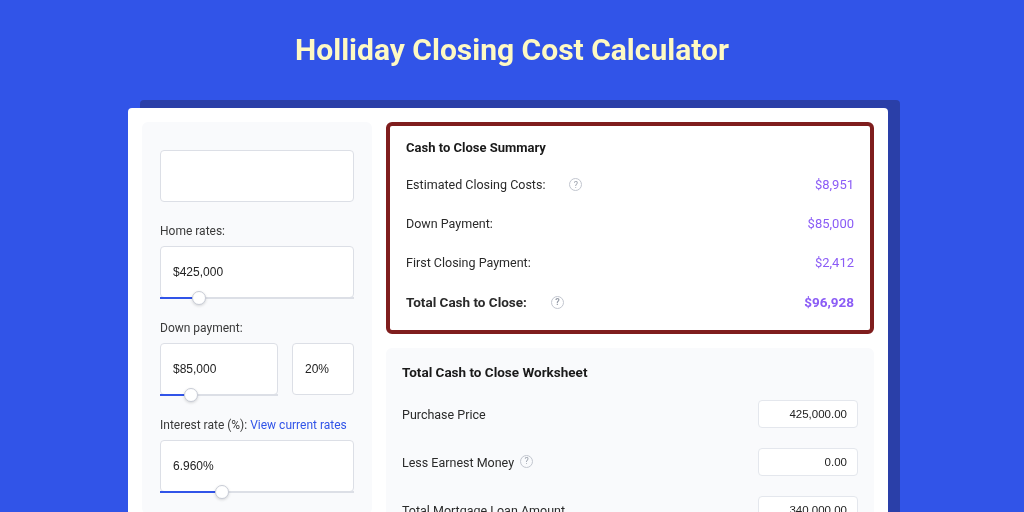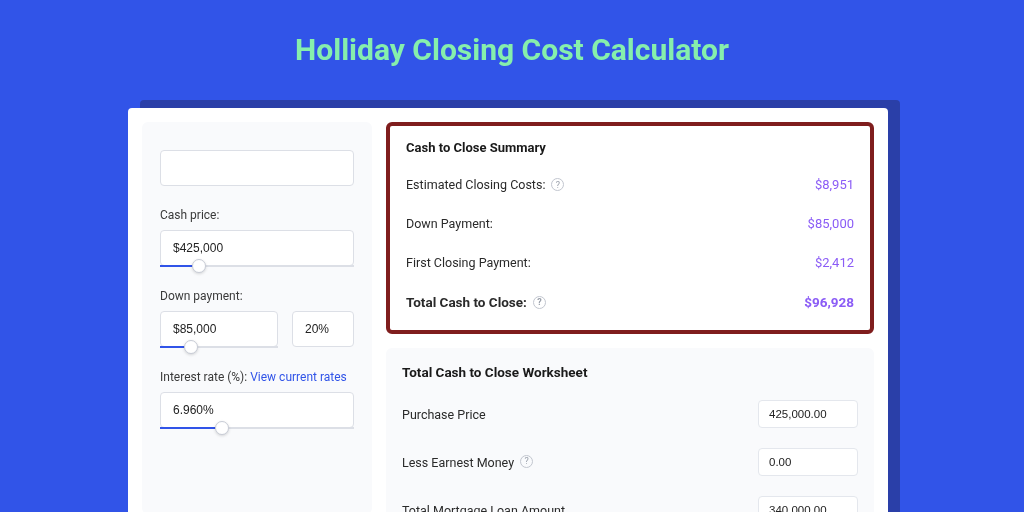--- a/index.html
+++ b/index.html
@@ -5,21 +5,21 @@
   * { margin: 0; padding: 0; box-sizing: border-box; }
   body {
     font-family: -apple-system, BlinkMacSystemFont, "Segoe UI", Roboto, Helvetica, Arial, sans-serif;
     background: #3154e8;
     width: 1024px;
     height: 512px;
     overflow: hidden;
     position: relative;
   }
   .page-title {
-    color: #86efac;
+    color: #fef9c3;
     font-size: 30px;
     font-weight: 700;
     text-align: center;
     padding: 32px 0 24px 0;
   }
   .card-shadow {
     position: absolute;
     top: 100px;
     left: 140px;
     width: 760px;
@@ -53,21 +53,21 @@
     gap: 14px;
   }
   .field-label {
     font-size: 12px;
     color: #3a3a3a;
     margin-bottom: 8px;
     display: block;
   }
   .text-input {
     width: 100%;
-    height: 36px;
+    height: 52px;
     border: 1px solid #dcdfe6;
     border-radius: 4px;
     background: #fff;
     padding: 0 12px;
     font-size: 12px;
     color: #222;
     outline: none;
   }
   .text-input.small { width: 62px; margin-left: 14px; }
   .field-group { margin-bottom: 22px; position: relative; }
@@ -113,21 +113,21 @@
     display: flex;
     justify-content: space-between;
     align-items: center;
     padding: 12px 0;
   }
   .row-label {
     font-size: 12.5px;
     color: #2a2a2a;
     display: flex;
     align-items: center;
-    gap: 6px;
+    gap: 24px;
   }
   .row-value {
     font-size: 13px;
     color: #8b5cf6;
   }
   .row.total .row-label,
   .row.total .row-value {
     font-weight: 700;
     font-size: 13.5px;
   }
@@ -168,42 +168,42 @@
     gap: 6px;
   }
   .ws-input {
     width: 100px;
     height: 28px;
     border: 1px solid #e4e7ed;
     border-radius: 4px;
     background: #fff;
     color: #222;
     font-size: 11.5px;
-    text-align: left;
+    text-align: right;
     padding: 0 10px;
     outline: none;
   }
 </style>
 </head>
 <body>
 
 <h1 class="page-title">Holliday Closing Cost Calculator</h1>
 
 <div class="card-shadow"></div>
 
 <div class="card">
 
   <div class="left-panel">
 
     <div class="field-group">
       <input class="text-input" type="text" value="" style="">
     </div>
 
     <div class="field-group">
-      <label class="field-label">Cash price:</label>
+      <label class="field-label">Home rates:</label>
       <input class="text-input" type="text" value="$425,000" style="">
       <div class="slider-track">
         <div class="slider-fill" id="hp-fill" style="width: 20%;"></div>
         <div class="slider-thumb" id="hp-thumb" style="left: 20%;"></div>
       </div>
     </div>
 
     <div class="field-group">
       <label class="field-label">Down payment:</label>
       <div class="dp-row">

